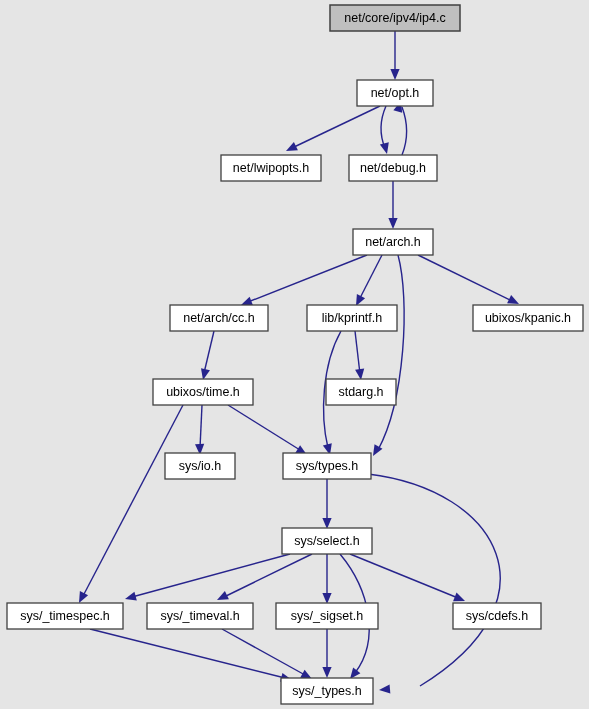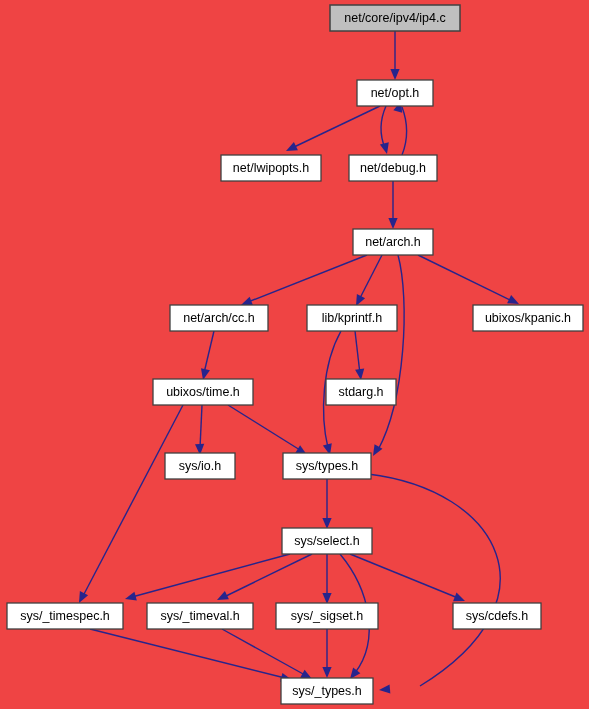--- a/index.html
+++ b/index.html
@@ -7,21 +7,21 @@
     padding: 0;
     background: #ffffff;
   }
   body {
     font-family: "Liberation Sans", sans-serif;
   }
   #graph-root {
     position: relative;
     width: 589px;
     height: 709px;
-    background: #ef4444;
+    background: #e5e5e5;
     overflow: hidden;
   }
   svg.graph-canvas {
     position: absolute;
     top: 0;
     left: 0;
     width: 589px;
     height: 709px;
   }
   .edge-path {

